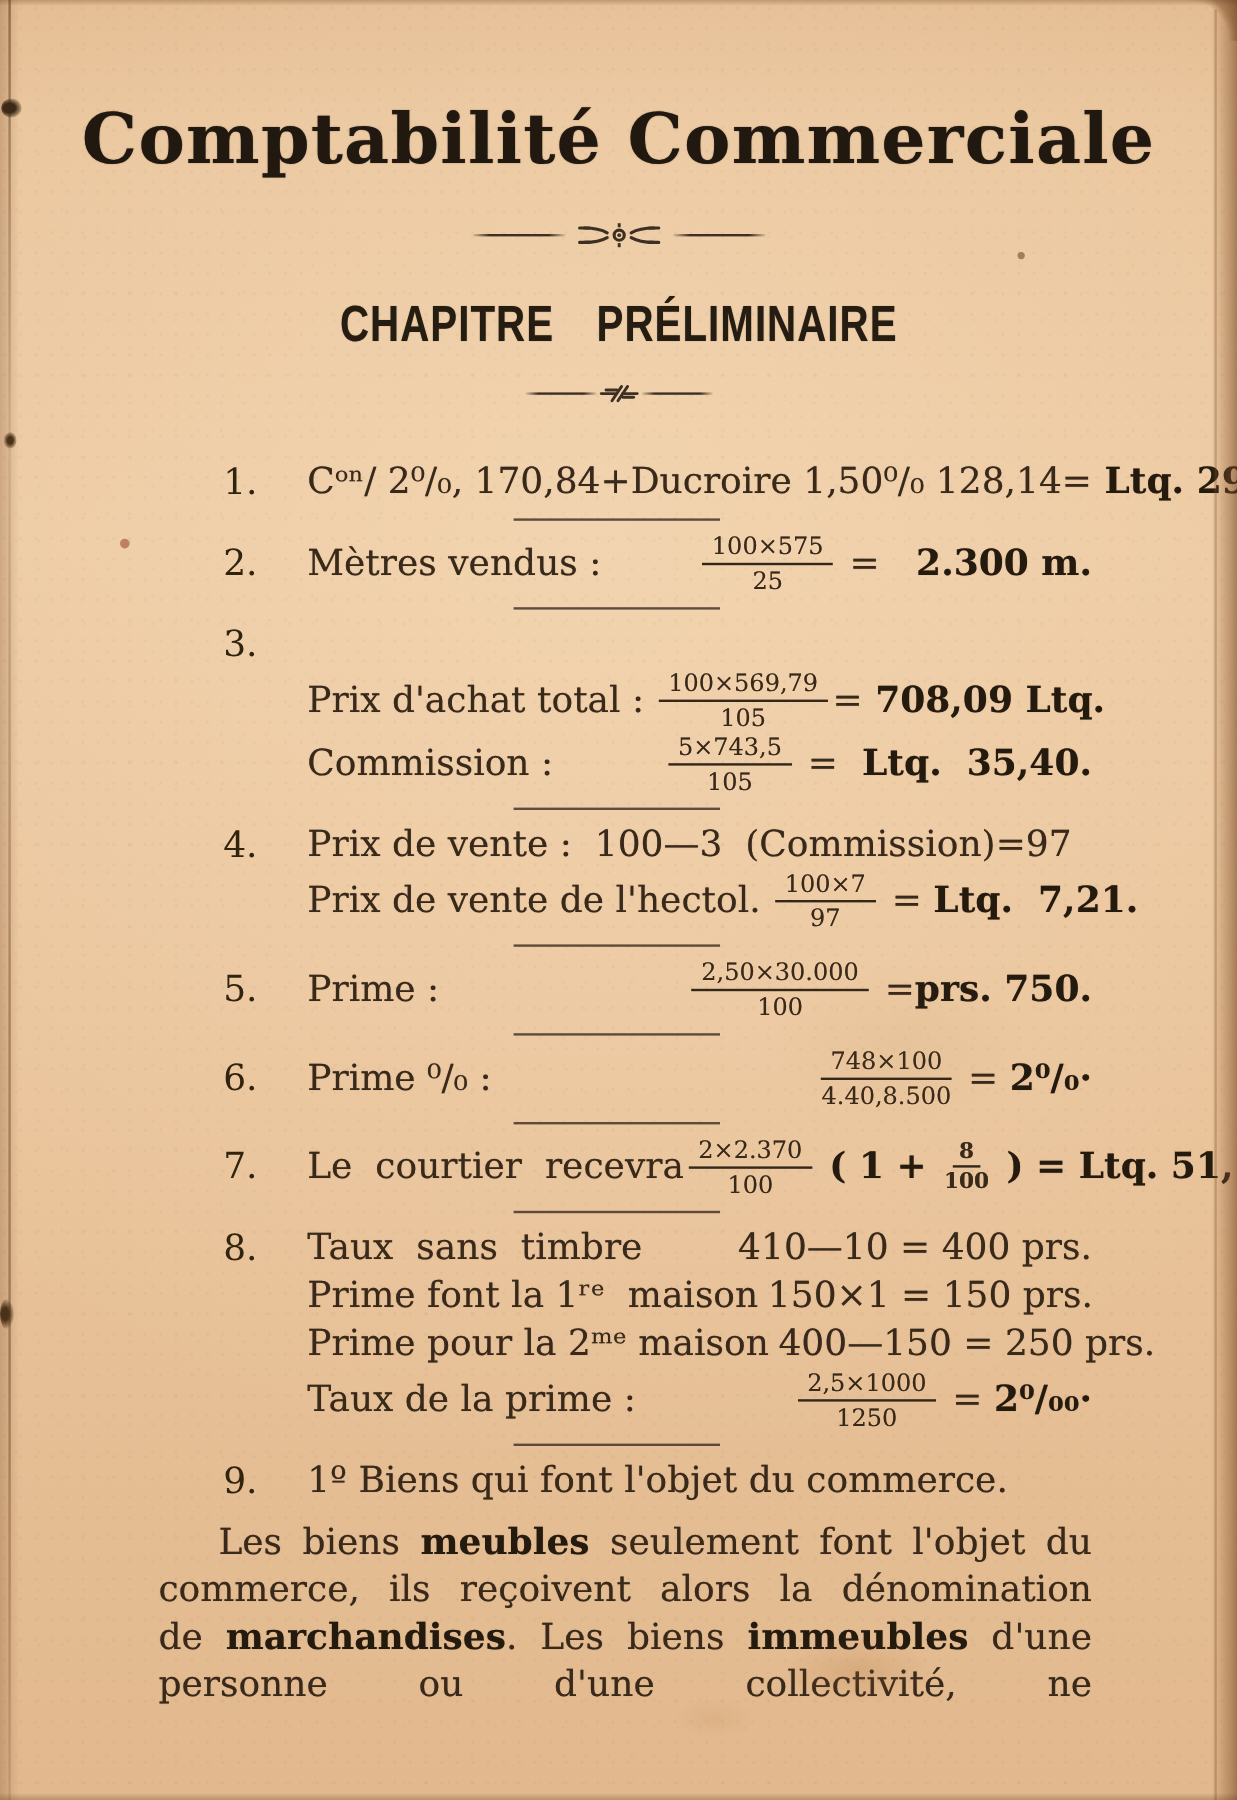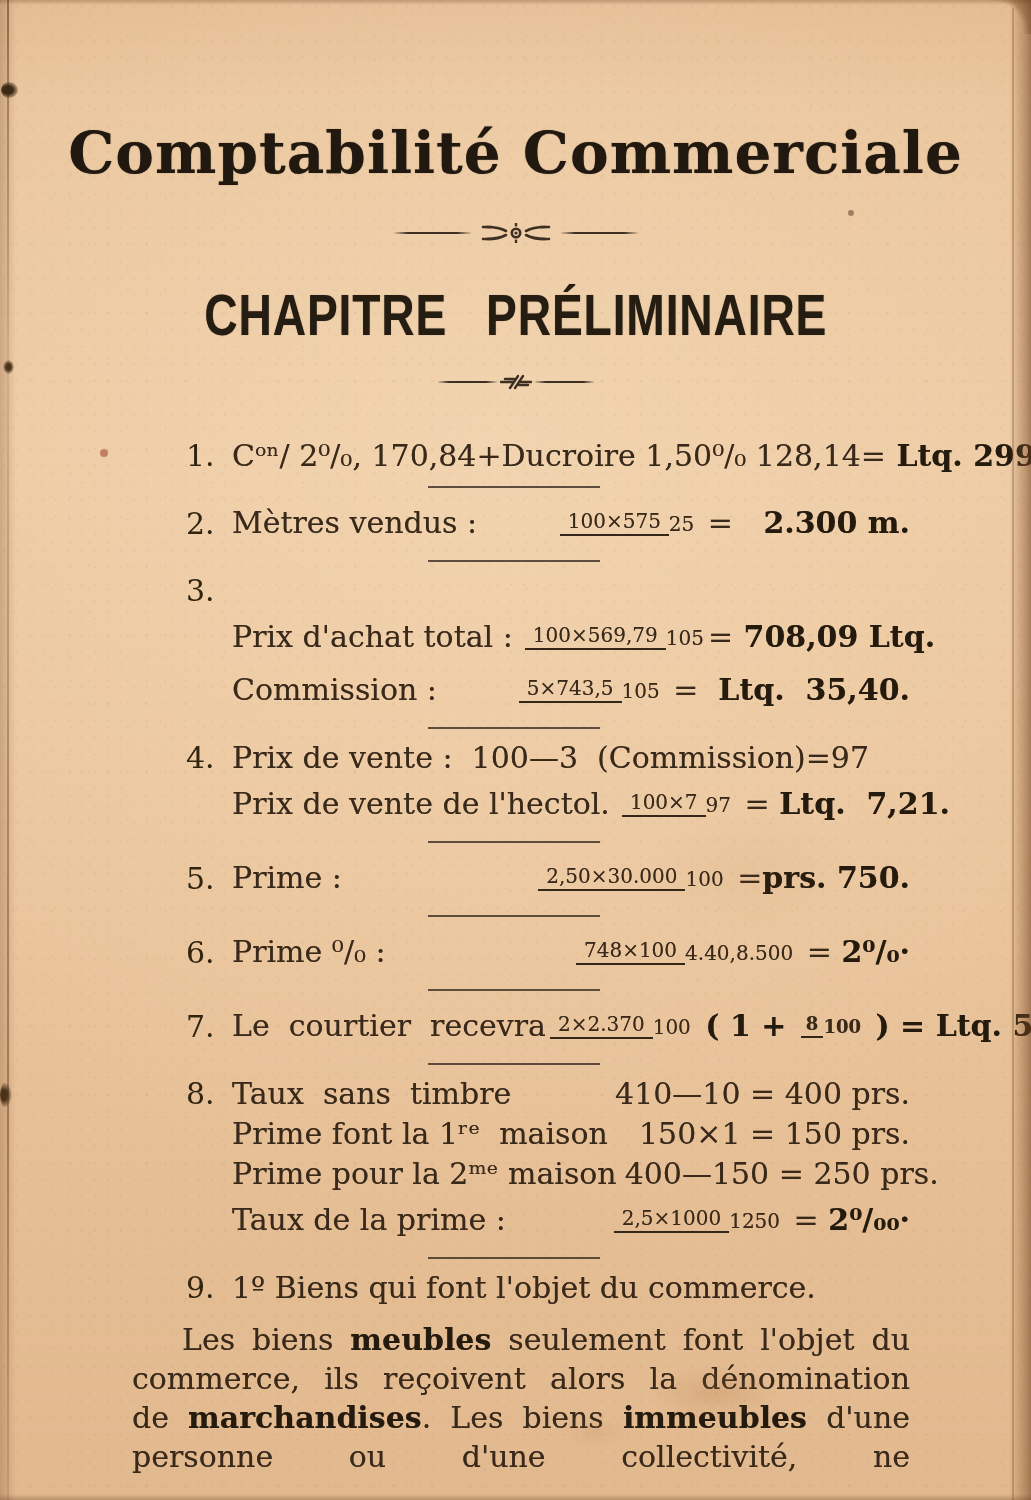--- a/index.html
+++ b/index.html
@@ -39,47 +39,47 @@
   .stain-1{position:absolute;left:650px;top:1365px;width:130px;height:55px;border-radius:50%;
     background:radial-gradient(ellipse,rgba(168,112,55,0.22),rgba(0,0,0,0) 70%);}
   .stain-2{position:absolute;left:560px;top:1415px;width:70px;height:34px;border-radius:50%;
     background:radial-gradient(ellipse,rgba(168,112,55,0.12),rgba(0,0,0,0) 70%);}
   .stain-3{position:absolute;left:640px;top:800px;width:220px;height:140px;border-radius:50%;
     background:radial-gradient(ellipse,rgba(160,108,52,0.06),rgba(0,0,0,0) 70%);}
 
   
   header{position:relative;text-align:center;}
   h1.title{
-    margin:0;padding-top:119px;
+    margin:0;padding-top:82px;
     font-size:58px;font-weight:700;letter-spacing:1px;
     color:#211810;text-shadow:0 0 1px rgba(33,24,16,0.55);
   }
   .divider{display:flex;align-items:center;justify-content:center;margin:0 auto;}
   .divider .dline{height:2px;background:linear-gradient(90deg,rgba(58,44,30,0.1),#3d3022 18%,#3d3022 82%,rgba(58,44,30,0.1));flex:1;}
   .divider-1{width:244px;margin-top:34px;}
   .divider-2{width:156px;margin-top:26px;}
   .orn{flex:0 0 auto;margin:0 2px;}
-  h2.chapter{margin:0;margin-top:40px;font-size:55px;line-height:1.1;color:#251c12;}
+  h2.chapter{margin:0;margin-top:40px;font-size:40px;line-height:1.1;color:#251c12;}
   h2.chapter .squeeze{
     display:inline-block;transform:scaleX(0.84) scaleY(1.06);
     font-family:"Liberation Sans","DejaVu Sans",sans-serif;font-weight:700;
     letter-spacing:1px;word-spacing:30px;text-shadow:0 0 1px rgba(37,28,18,0.45);
   }
 
   
   .items{margin:44px 0 0 186px;width:724px;}
   .row{display:flex;align-items:center;min-height:40px;}
   .row.fr{min-height:53px;}
   .num{flex:0 0 46px;font-size:30px;color:#31240f;}
-  .rowbody{flex:1;display:flex;align-items:center;min-width:0;}
+  .rowbody{flex:1;display:flex;align-items:center;min-width:0;margin-left:24px;}
   .t,.b,.i{white-space:pre;font-size:30px;line-height:1.18;text-shadow:0 0 0.6px rgba(45,32,18,0.5);}
   .b{font-weight:700;color:#241a0e;}
   .i{}
   .gap{flex:1 1 auto;min-width:8px;}
-  .frac{display:inline-flex;flex-direction:row;align-items:center;margin:0 4px;}
+  .frac{display:inline-flex;flex-direction:column;align-items:center;margin:0 4px;}
   .fnum,.fden{font-size:20px;line-height:1.12;white-space:pre;text-shadow:0 0 0.5px rgba(45,32,18,0.5);}
   .fnum{padding:0 8px 2px;border-bottom:2px solid #33271a;}
   .fden{padding-top:2px;}
   .frac.small .fnum,.frac.small .fden{font-size:18px;}
   .frac.small .fnum{padding:0 5px 1px;}
   .frac.fbold .fnum,.frac.fbold .fden{font-weight:700;}
   .sep{width:172px;height:2px;background:#44352a;margin:10px 0 9px 242px;opacity:0.85;}
 
   
   .paragraph{

